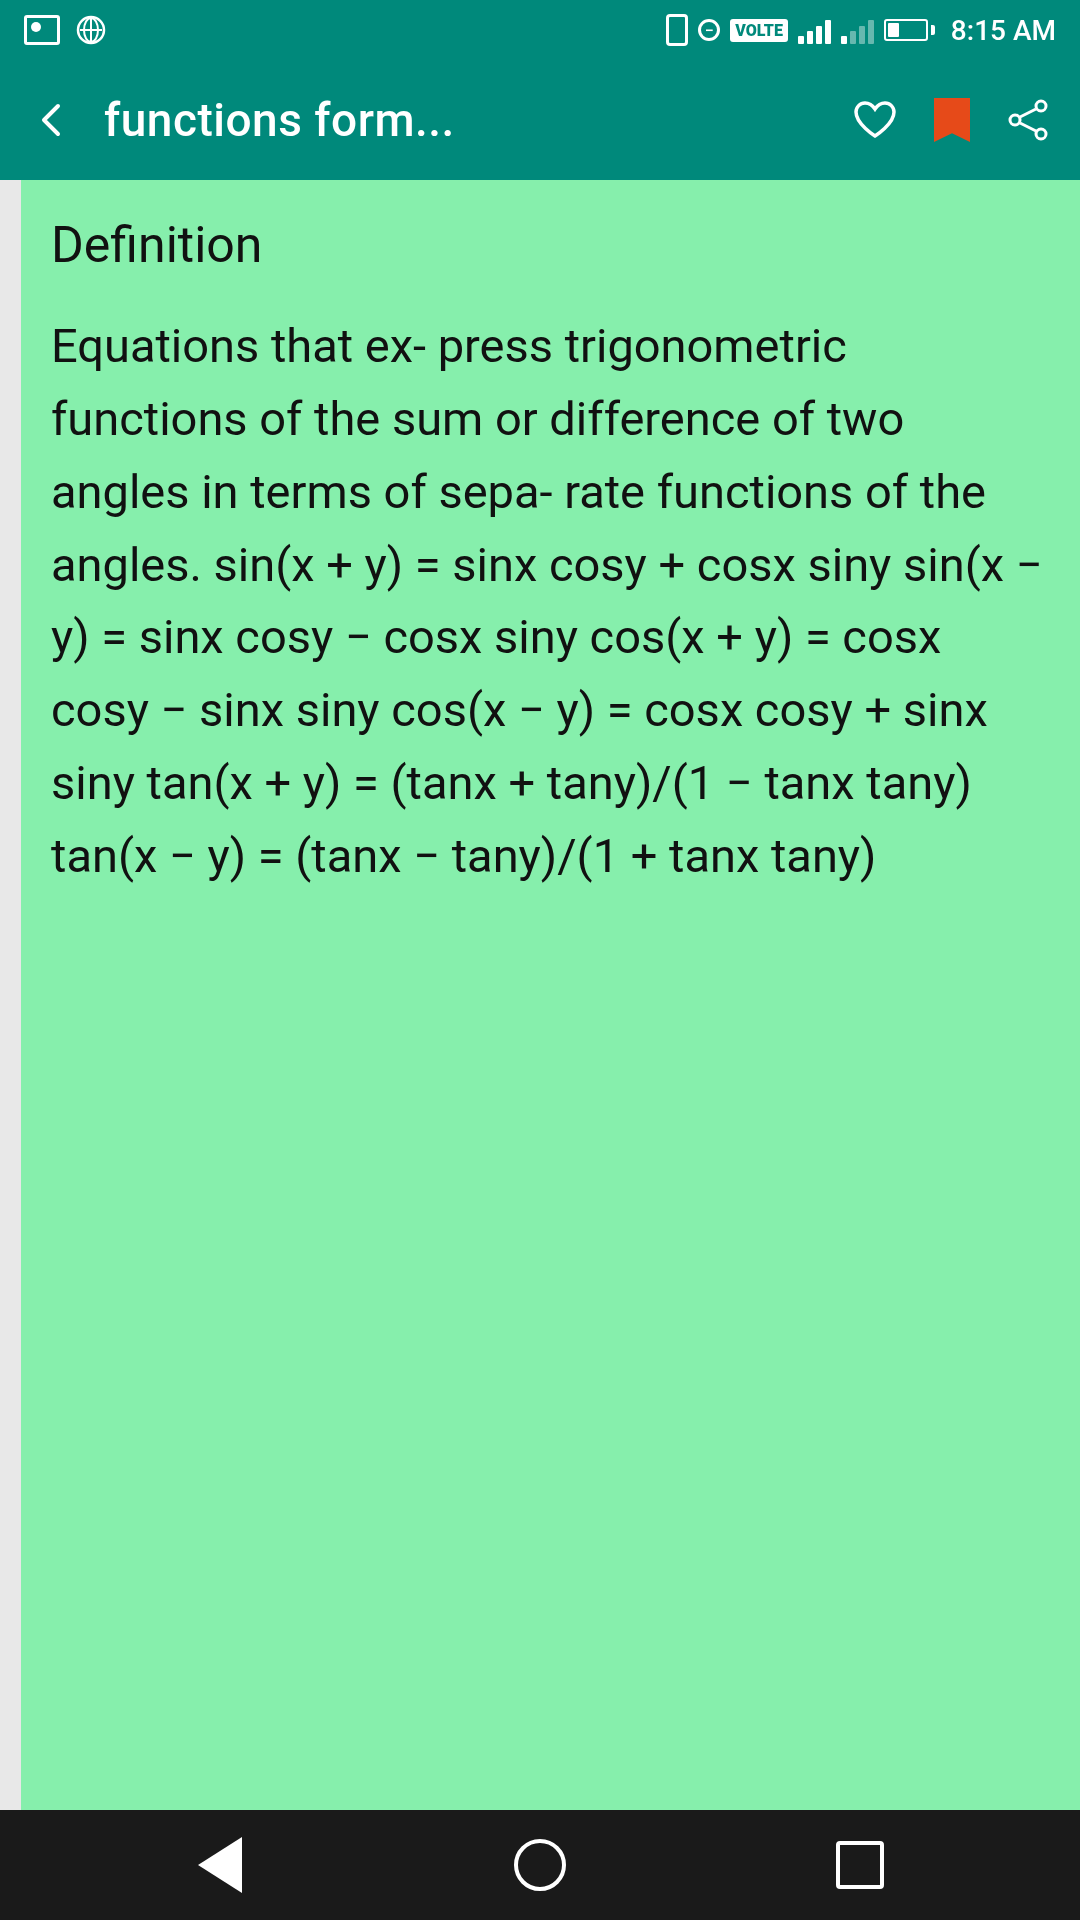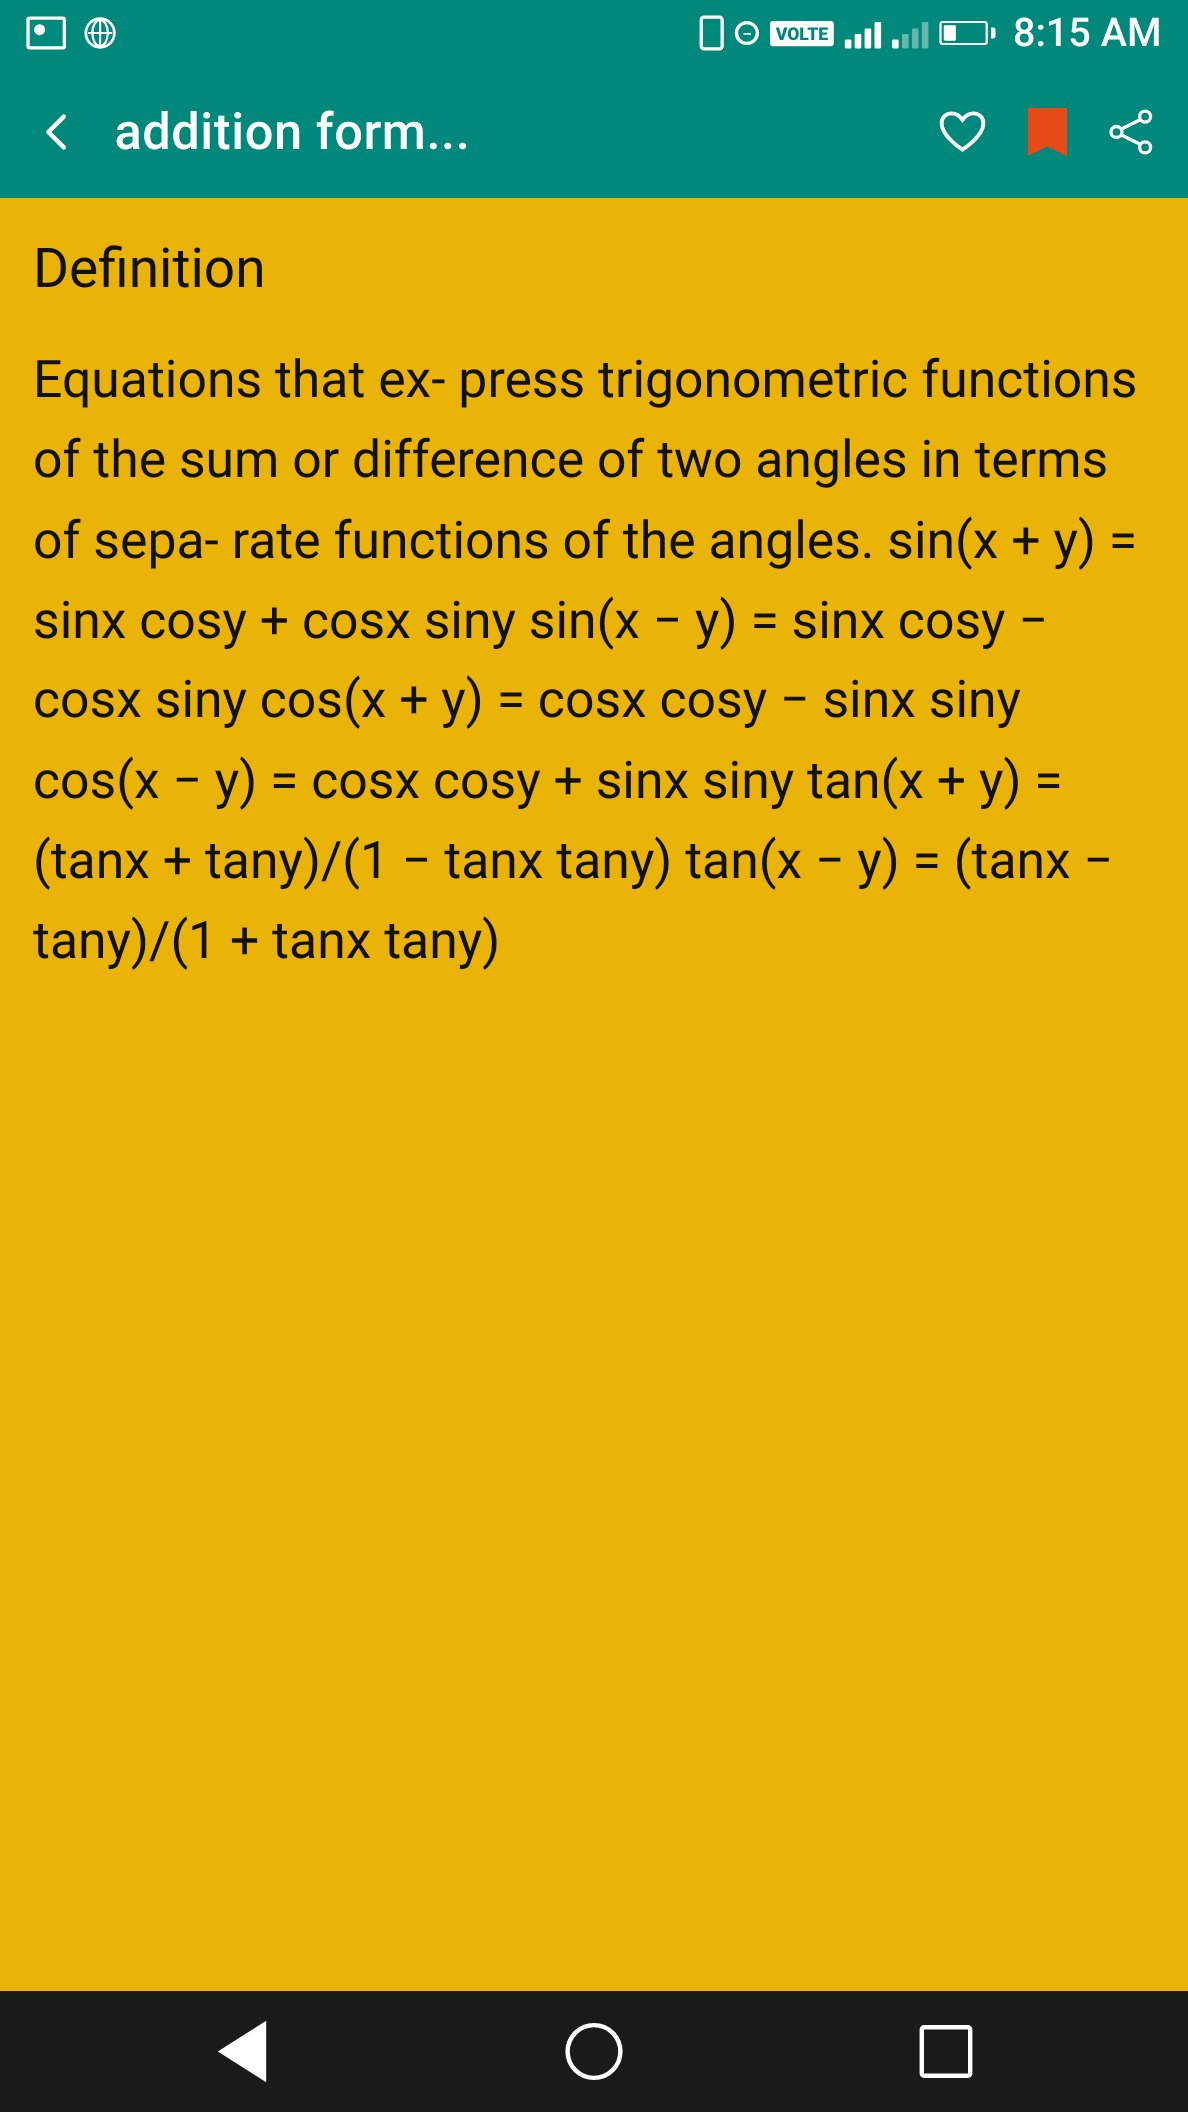--- a/index.html
+++ b/index.html
@@ -197,22 +197,23 @@
     .bookmark-icon-filled {
       width: 36px;
       height: 44px;
       background: #e64a19;
       clip-path: polygon(0 0, 100% 0, 100% 100%, 50% 80%, 0 100%);
     }
 
     
     .content {
       flex: 1;
-      background: #eab308;
+      background: #86efac;
       padding: 36px 30px 30px 30px;
+      margin-left: 21px;
     }
 
     .definition-heading {
       font-size: 50px;
       font-weight: 400;
       color: #111;
       margin-bottom: 36px;
     }
 
     .definition-text {
@@ -304,31 +305,31 @@
       <div class="signal-bar" style="height:24px;background:rgba(255,255,255,0.4);"></div>
     </div>
 
     <div class="battery-icon">
       <div class="battery-body">
         <div class="battery-fill"></div>
       </div>
       <div class="battery-tip"></div>
     </div>
 
-    <span style="font-size:36px;font-weight:500;color:white;margin-left:6px;">8:15 AM</span>
+    <span style="font-size:28px;font-weight:500;color:white;margin-left:6px;">8:15 AM</span>
   </div>
 </div>
 
 <div class="app-bar">
   <div class="back-button">
     <svg width="44" height="44" viewBox="0 0 44 44" fill="none">
       <path d="M28 8L14 22L28 36" stroke="white" stroke-width="4" stroke-linecap="round" stroke-linejoin="round"></path>
     </svg>
   </div>
-  <span class="app-bar-title">addition form...</span>
+  <span class="app-bar-title">functions form...</span>
   <div class="app-bar-actions">
 
     <div class="action-icon">
       <svg width="46" height="44" viewBox="0 0 46 44" fill="none">
         <path d="M23 38C23 38 4 26 4 14C4 9 8 5 13 5C17 5 21 8 23 11C25 8 29 5 33 5C38 5 42 9 42 14C42 26 23 38 23 38Z" stroke="white" stroke-width="3.5" fill="none"></path>
       </svg>
     </div>
 
     <div class="action-icon">
       <div class="bookmark-icon-filled"></div>

